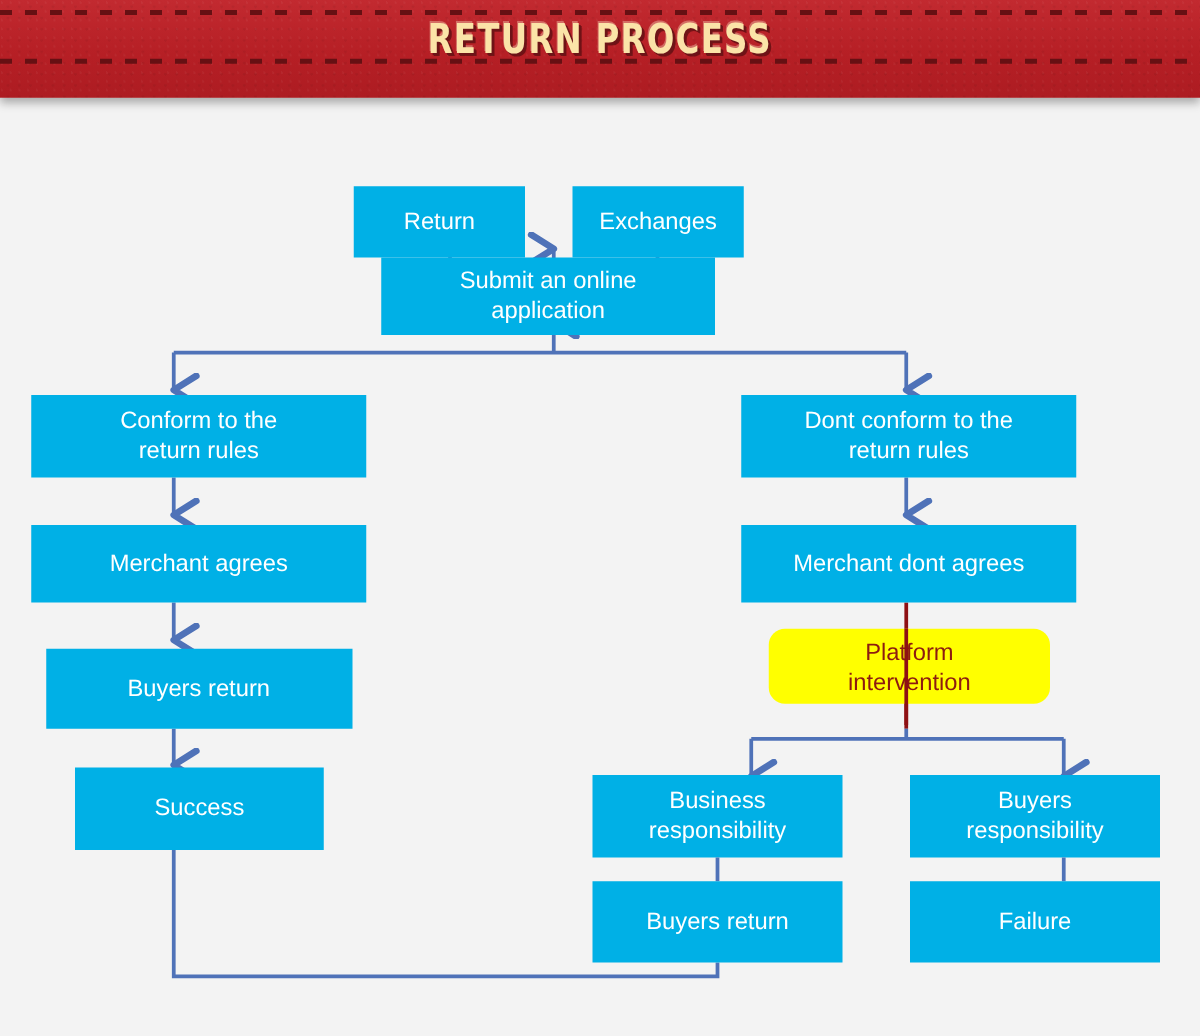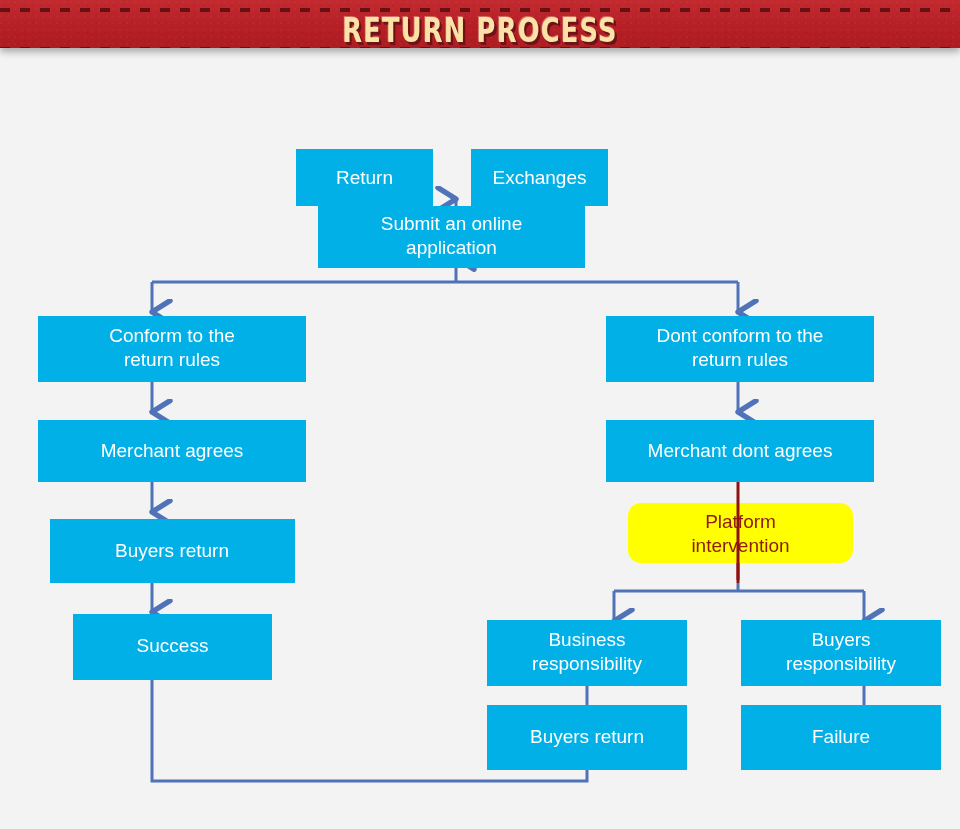--- a/index.html
+++ b/index.html
@@ -15,21 +15,21 @@
     overflow: hidden;
     position: relative;
   }
 
   
   .banner {
     position: absolute;
     left: 0;
     top: 0;
     width: 960px;
-    height: 48px;
+    height: 78px;
     background: #bf2229;
     background-image:
       radial-gradient(circle at 20% 30%, rgba(255,255,255,0.045) 0 1px, transparent 1px),
       radial-gradient(circle at 70% 60%, rgba(0,0,0,0.05) 0 1px, transparent 1px),
       linear-gradient(180deg, #c22a30 0%, #b61f25 55%, #ad1c22 100%);
     background-size: 7px 7px, 9px 9px, 100% 100%;
     box-shadow: 0 4px 7px rgba(0,0,0,0.30);
     overflow: hidden;
   }
   .banner .stitch {
@@ -65,21 +65,21 @@
       -1px -1px 0 rgba(255,245,210,0.35);
     transform: scaleX(0.78);
     transform-origin: center center;
     white-space: nowrap;
     user-select: none;
   }
 
   
   .flow-canvas {
     position: absolute;
-    left: 15px;
+    left: 2px;
     top: 60px;
     width: 776px;
     height: 769px;
   }
   svg.flow { display: block; }
 
   .node-rect { fill: #00b0e6; }
   .node-rect.accent { fill: #ffff00; }
 
   .node-label {

